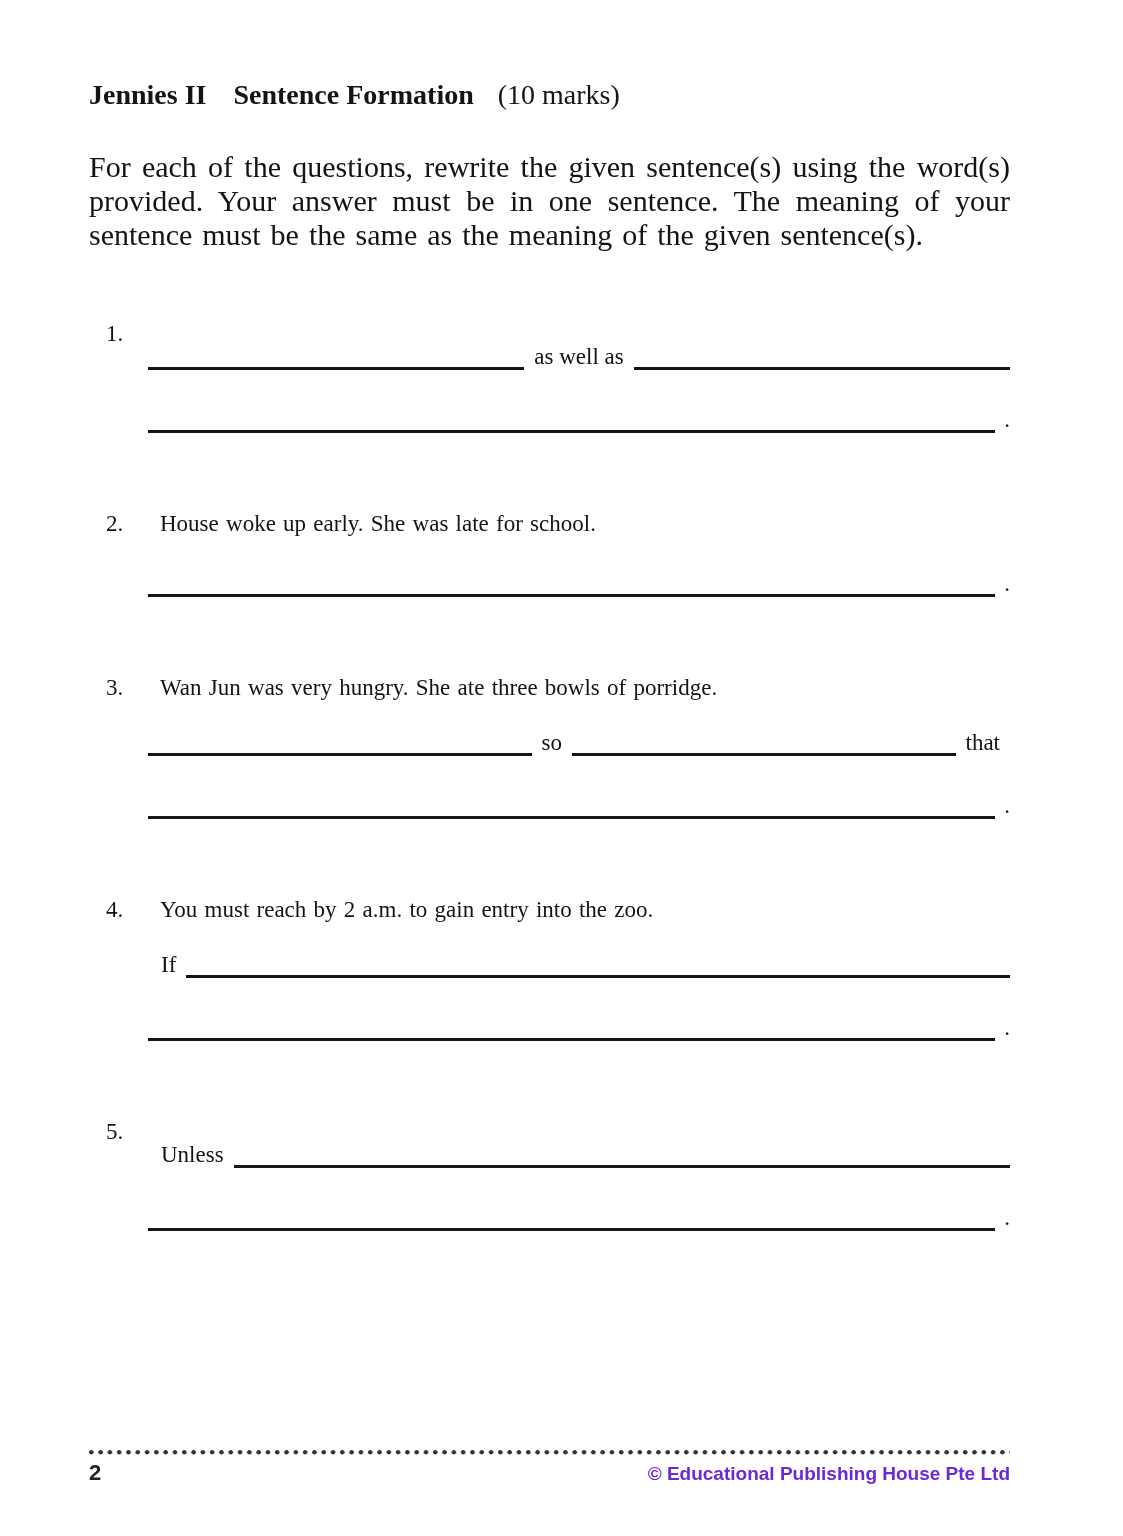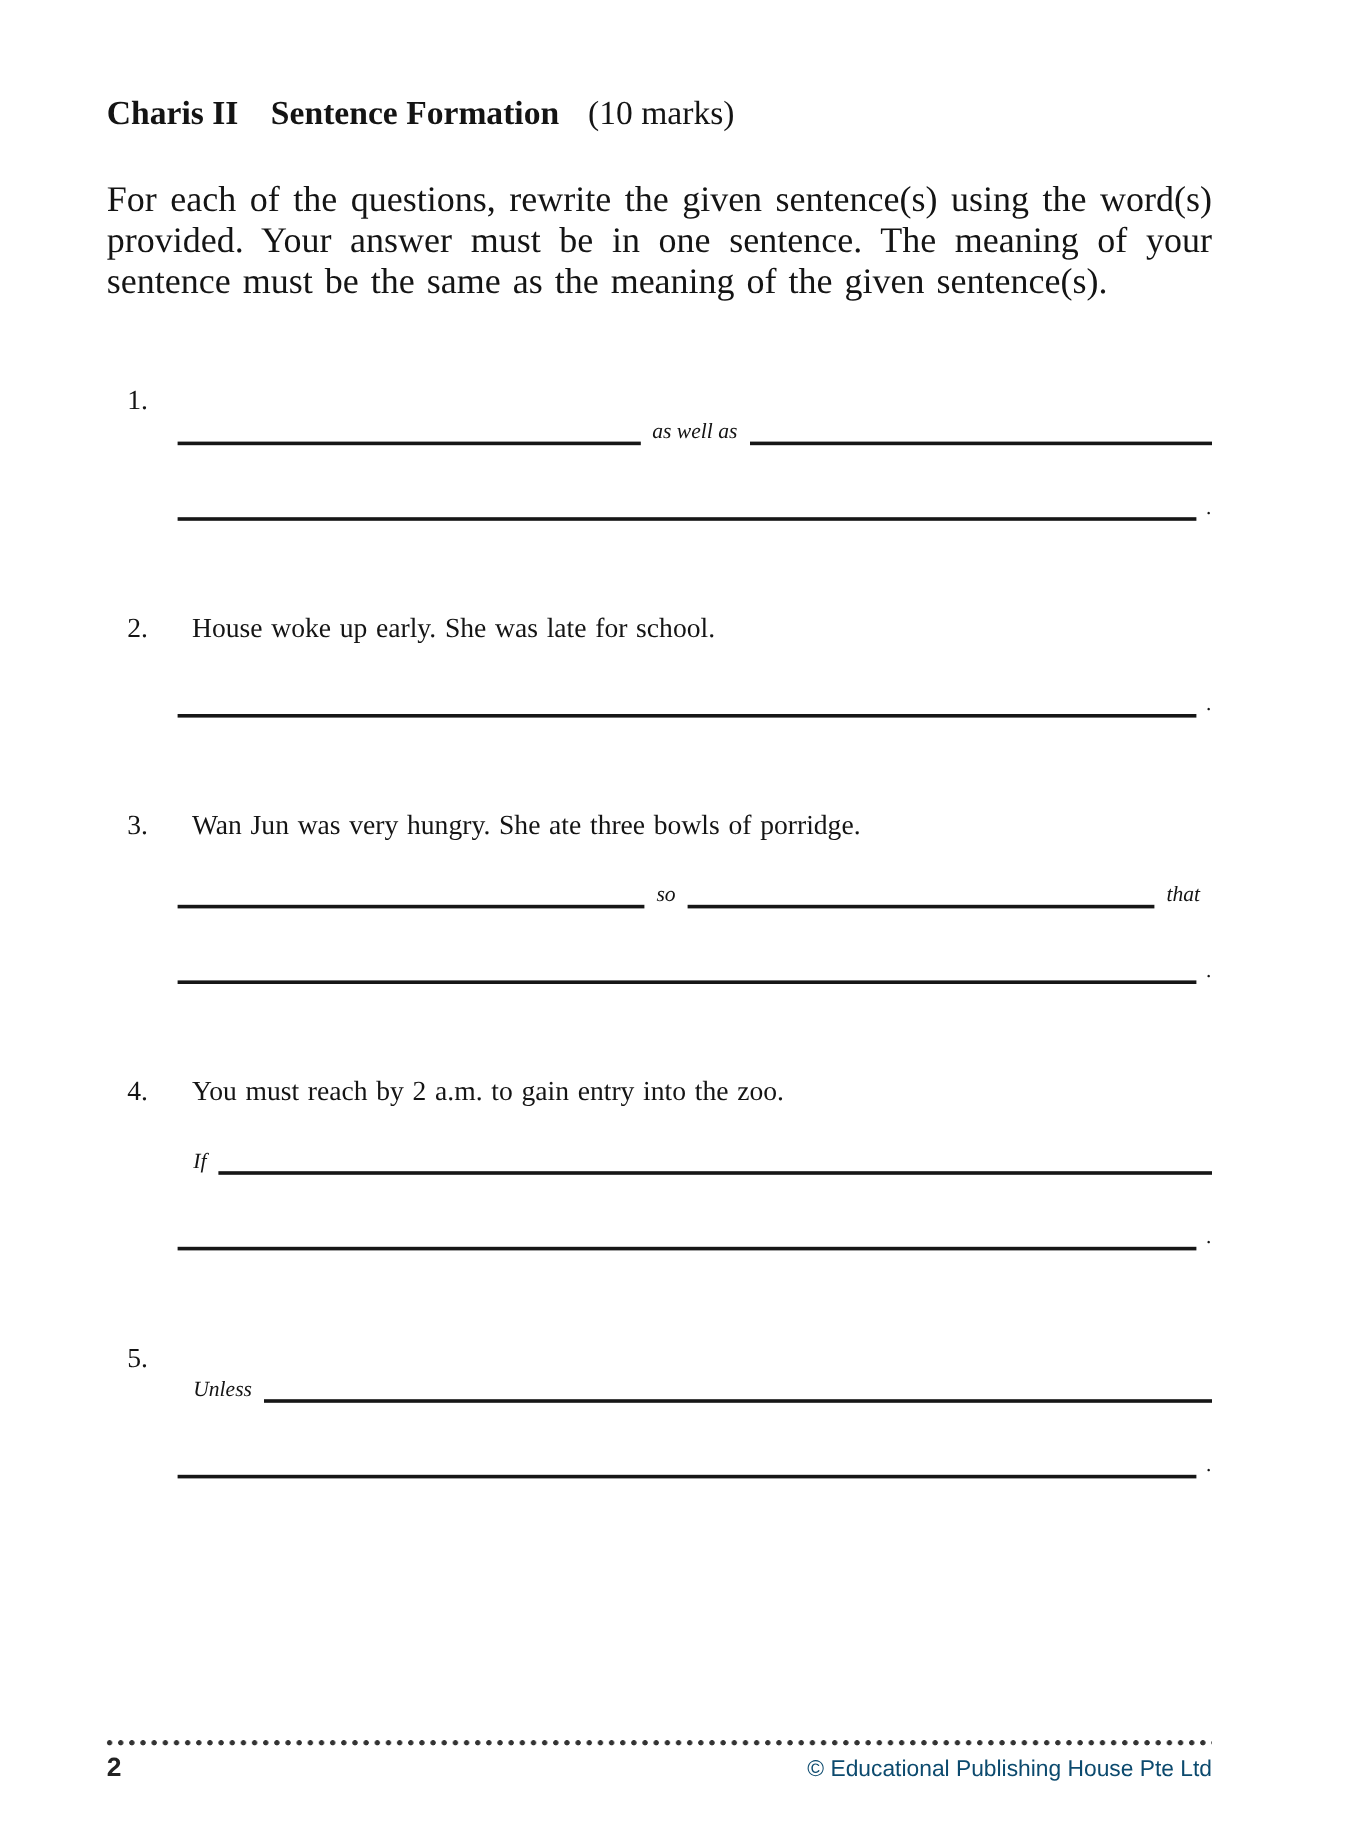--- a/index.html
+++ b/index.html
@@ -47,24 +47,23 @@
   }
   .q-body { flex: 1; min-width: 0; }
   .q-sentence {
     padding-left: 12px;
     font-size: 23px;
     line-height: 32px;
     word-spacing: 1.5px;
   }
   .answer-line {
     display: flex;
-    align-items: center;
+    align-items: flex-start;
     height: 34px;
-    font-size: 18px;
-    font-style: italic;
+    font-size: 23px;
   }
   .answer-line.first { margin-top: 24px; }
   .answer-line.second { margin-top: 29px; }
   .blank {
     flex: 1 1 0;
     height: 28px;
     border-bottom: 3px solid #161616;
     margin-bottom: 4px;
   }
   .word {
@@ -88,29 +87,29 @@
     background-repeat: repeat-x;
   }
   .footer-row {
     display: flex;
     justify-content: space-between;
     align-items: baseline;
     margin-top: 5px;
     font-family: "Liberation Sans", sans-serif;
   }
   .page-num { font-size: 22px; font-weight: 700; color: #222; }
-  .copyright { font-size: 19px; color: #0c4a6e; }
+  .copyright { font-size: 19px; color: #6d28d9; font-weight: bold; }
 </style>
 </head>
 <body>
 
 <div class="page">
 
   <h1 class="title">
-    <span class="bold section-label">Charis II</span><span class="bold">Sentence Formation</span><span class="marks">(10 marks)</span>
+    <span class="bold section-label">Jennies II</span><span class="bold">Sentence Formation</span><span class="marks">(10 marks)</span>
   </h1>
 
   <p class="instructions">For each of the questions, rewrite the given sentence(s) using the word(s) provided. Your answer must be in one sentence. The meaning of your sentence must be the same as the meaning of the given sentence(s).</p>
 
   <div class="questions" id="questions">
       <div class="question">
         <div class="q-num">1.</div>
         <div class="q-body">
           <div class="answer-line first">
             <span class="blank"></span>

